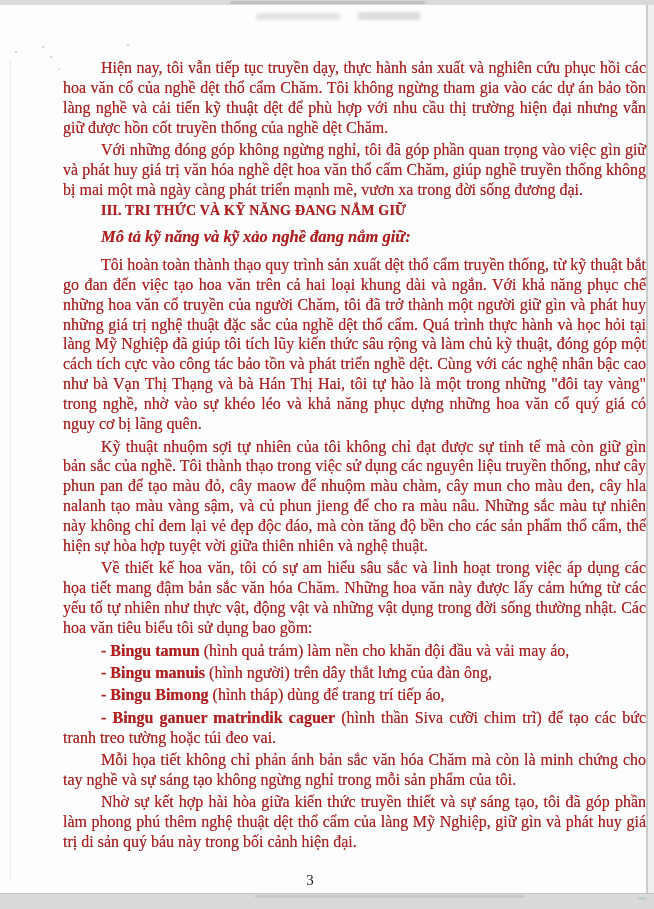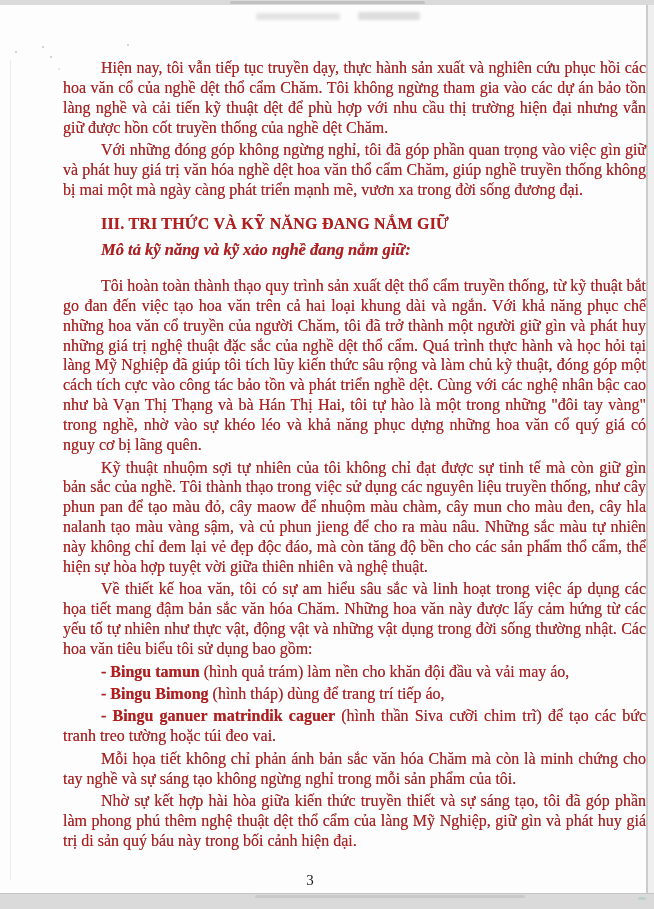--- a/index.html
+++ b/index.html
@@ -27,25 +27,25 @@
   
   .page-content{
     position:absolute;left:63px;top:58px;width:583px;
     font-size:16px;line-height:19.9px;color:#b91c1c;
     text-align:justify;
     text-shadow:0 0 .4px rgba(20,20,20,.55);
   }
   .page-content p{margin:2.5px 0 0;text-indent:38px;}
   .page-content p:first-child{margin-top:0;}
   h2.sec-heading{
-    font-size:16px;line-height:21px;margin:13px 0 5px;
+    font-size:14px;line-height:21px;margin:0 0 5px;
     font-weight:bold;text-indent:38px;letter-spacing:.2px;
   }
   h3.sec-subheading{
-    font-size:16.5px;line-height:21px;margin:0 0 16px;
+    font-size:16.5px;line-height:21px;margin:0 0 8px;
     font-weight:bold;font-style:italic;text-indent:38px;
   }
   .motif b{font-weight:bold;margin-top:32px;}
   .page-number{
     position:absolute;left:0;top:872px;width:620px;text-align:center;
     font-size:15px;color:#222;
   }
 </style>
 </head>
 <body>
@@ -68,20 +68,21 @@
   <p>Với những đóng góp không ngừng nghỉ, tôi đã góp phần quan trọng vào việc gìn giữ và phát huy giá trị văn hóa nghề dệt hoa văn thổ cẩm Chăm, giúp nghề truyền thống không bị mai một mà ngày càng phát triển mạnh mẽ, vươn xa trong đời sống đương đại.</p>
 
   <h2 class="sec-heading">III. TRI THỨC VÀ KỸ NĂNG ĐANG NẮM GIỮ</h2>
   <h3 class="sec-subheading">Mô tả kỹ năng và kỹ xảo nghề đang nắm giữ:</h3>
 
   <p>Tôi hoàn toàn thành thạo quy trình sản xuất dệt thổ cẩm truyền thống, từ kỹ thuật bắt go đan đến việc tạo hoa văn trên cả hai loại khung dài và ngắn. Với khả năng phục chế những hoa văn cổ truyền của người Chăm, tôi đã trở thành một người giữ gìn và phát huy những giá trị nghệ thuật đặc sắc của nghề dệt thổ cẩm. Quá trình thực hành và học hỏi tại làng Mỹ Nghiệp đã giúp tôi tích lũy kiến thức sâu rộng và làm chủ kỹ thuật, đóng góp một cách tích cực vào công tác bảo tồn và phát triển nghề dệt. Cùng với các nghệ nhân bậc cao như bà Vạn Thị Thạng và bà Hán Thị Hai, tôi tự hào là một trong những "đôi tay vàng" trong nghề, nhờ vào sự khéo léo và khả năng phục dựng những hoa văn cổ quý giá có nguy cơ bị lãng quên.</p>
   <p>Kỹ thuật nhuộm sợi tự nhiên của tôi không chỉ đạt được sự tinh tế mà còn giữ gìn bản sắc của nghề. Tôi thành thạo trong việc sử dụng các nguyên liệu truyền thống, như cây phun pan để tạo màu đỏ, cây maow để nhuộm màu chàm, cây mun cho màu đen, cây hla nalanh tạo màu vàng sậm, và củ phun jieng để cho ra màu nâu. Những sắc màu tự nhiên này không chỉ đem lại vẻ đẹp độc đáo, mà còn tăng độ bền cho các sản phẩm thổ cẩm, thể hiện sự hòa hợp tuyệt vời giữa thiên nhiên và nghệ thuật.</p>
   <p>Về thiết kế hoa văn, tôi có sự am hiểu sâu sắc và linh hoạt trong việc áp dụng các họa tiết mang đậm bản sắc văn hóa Chăm. Những hoa văn này được lấy cảm hứng từ các yếu tố tự nhiên như thực vật, động vật và những vật dụng trong đời sống thường nhật. Các hoa văn tiêu biểu tôi sử dụng bao gồm:</p>
 
   <p class="motif"><b>- Bingu tamun</b><span> (hình quả trám) làm nền cho khăn đội đầu và vải may áo,</span></p>
+  <p class="motif"><b>- Bingu manuis</b><span> (hình người) trên dây thắt lưng của đàn ông,</span></p>
   <p class="motif"><b>- Bingu Bimong</b><span> (hình tháp) dùng để trang trí tiếp áo,</span></p>
   <p class="motif"><b>- Bingu ganuer matrindik caguer</b><span> (hình thần Siva cưỡi chim trĩ) để tạo các bức tranh treo tường hoặc túi đeo vai.</span></p>
 
   <p>Mỗi họa tiết không chỉ phản ánh bản sắc văn hóa Chăm mà còn là minh chứng cho tay nghề và sự sáng tạo không ngừng nghỉ trong mỗi sản phẩm của tôi.</p>
   <p>Nhờ sự kết hợp hài hòa giữa kiến thức truyền thiết và sự sáng tạo, tôi đã góp phần làm phong phú thêm nghệ thuật dệt thổ cẩm của làng Mỹ Nghiệp, giữ gìn và phát huy giá trị di sản quý báu này trong bối cảnh hiện đại.</p>
 </div>
 
 <div class="page-number">3</div>
 
 <div class="scan-strip-bottom"></div>

